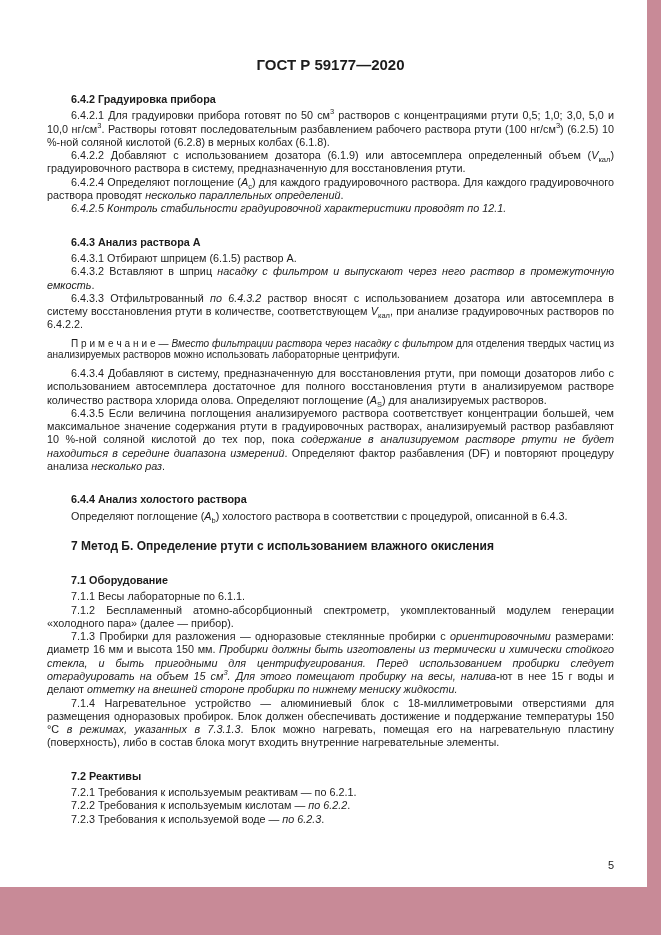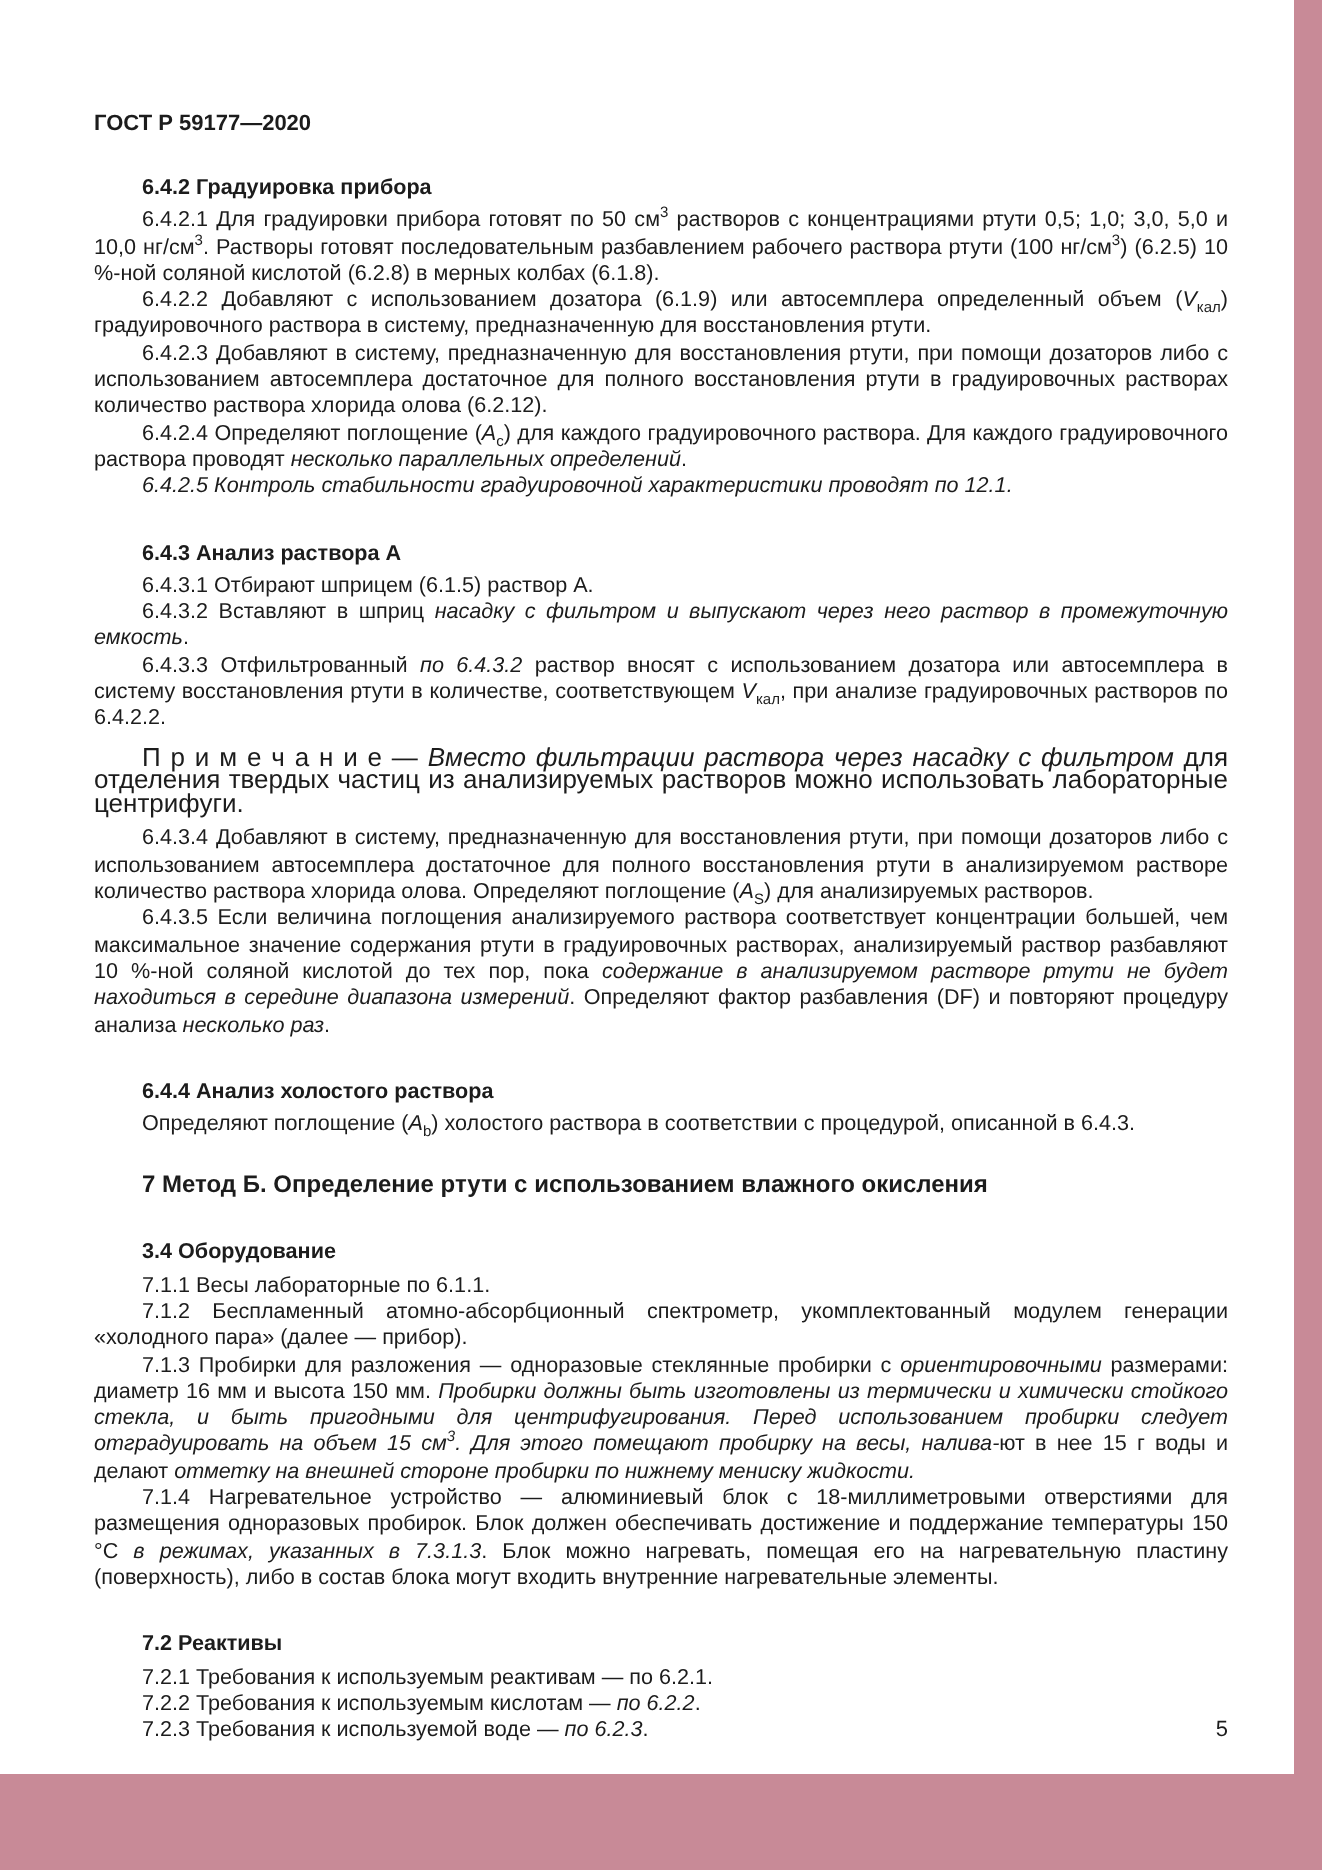--- a/index.html
+++ b/index.html
@@ -11,73 +11,72 @@
   }
   .page{
     position:absolute;top:0;left:0;
     width:647px;height:887px;
     background:#ffffff;color:#1c1c1c;
     box-sizing:border-box;
     padding:56px 33px 0 47px;
     overflow:hidden;
   }
   .doc-header{
-    text-align:left;
+    text-align:center;
     font-weight:bold;
-    font-size:11px;
+    font-size:15px;
     margin-bottom:8px;
   }
   .content{
     font-size:10.8px;
     line-height:13.3px;
     text-align:justify;
   }
   .content .p{margin:0;text-indent:24px;}
   .content .h3{margin:20px 0 3px;text-indent:24px;font-weight:bold;}
   .content .h2{
     margin:16px 0 13px;text-indent:24px;font-weight:bold;
     font-size:12px;line-height:15px;
   }
   .content .note{
     margin:6px 0 6px;text-indent:24px;
-    font-size:13px;line-height:11.6px;
+    font-size:10px;line-height:11.6px;
   }
   .it{font-style:italic;}
   sup{font-size:7.5px;line-height:0;vertical-align:super;}
   sub{font-size:7.5px;line-height:0;vertical-align:sub;}
   .page-number{
     position:absolute;
     right:33px;bottom:16px;
     font-size:11px;
   }
 </style>
 </head>
 <body>
 
 <div class="page">
   <div class="doc-header">ГОСТ Р 59177—2020</div>
 
   <div class="content">
       <div class="h3">6.4.2 Градуировка прибора</div>
       <div class="p">6.4.2.1 Для градуировки прибора готовят по 50 см<sup>3</sup> растворов с концентрациями ртути 0,5; 1,0; 3,0, 5,0 и 10,0 нг/см<sup>3</sup>. Растворы готовят последовательным разбавлением рабочего раствора ртути (100 нг/см<sup>3</sup>) (6.2.5) 10 %-ной соляной кислотой (6.2.8) в мерных колбах (6.1.8).</div>
       <div class="p">6.4.2.2 Добавляют с использованием дозатора (6.1.9) или автосемплера определенный объем (<span class="it">V</span><sub>кал</sub>) градуировочного раствора в систему, предназначенную для восстановления ртути.</div>
-      <div class="p">6.4.2.3 Добавляют в систему, предназначенную для восстановления ртути, при помощи дозаторов либо с использованием автосемплера достаточное для полного восстановления ртути в градуировочных растворах количество раствора хлорида олова (6.2.12).</div>
       <div class="p">6.4.2.4 Определяют поглощение (<span class="it">A</span><sub>с</sub>) для каждого градуировочного раствора. Для каждого градуировочного раствора проводят <span class="it">несколько параллельных определений</span>.</div>
       <div class="p"><span class="it">6.4.2.5 Контроль стабильности градуировочной характеристики проводят по 12.1.</span></div>
       <div class="h3">6.4.3 Анализ раствора А</div>
       <div class="p">6.4.3.1 Отбирают шприцем (6.1.5) раствор А.</div>
       <div class="p">6.4.3.2 Вставляют в шприц <span class="it">насадку с фильтром и выпускают через него раствор в промежуточную емкость</span>.</div>
       <div class="p">6.4.3.3 Отфильтрованный <span class="it">по 6.4.3.2</span> раствор вносят с использованием дозатора или автосемплера в систему восстановления ртути в количестве, соответствующем <span class="it">V</span><sub>кал</sub>, при анализе градуировочных растворов по 6.4.2.2.</div>
       <div class="note">П р и м е ч а н и е — <span class="it">Вместо фильтрации раствора через насадку с фильтром</span> для отделения твердых частиц из анализируемых растворов можно использовать лабораторные центрифуги.</div>
       <div class="p">6.4.3.4 Добавляют в систему, предназначенную для восстановления ртути, при помощи дозаторов либо с использованием автосемплера достаточное для полного восстановления ртути в анализируемом растворе количество раствора хлорида олова. Определяют поглощение (<span class="it">A</span><sub>S</sub>) для анализируемых растворов.</div>
       <div class="p">6.4.3.5 Если величина поглощения анализируемого раствора соответствует концентрации большей, чем максимальное значение содержания ртути в градуировочных растворах, анализируемый раствор разбавляют 10 %-ной соляной кислотой до тех пор, пока <span class="it">содержание в анализируемом растворе ртути не будет находиться в середине диапазона измерений</span>. Определяют фактор разбавления (DF) и повторяют процедуру анализа <span class="it">несколько раз</span>.</div>
       <div class="h3">6.4.4 Анализ холостого раствора</div>
       <div class="p">Определяют поглощение (<span class="it">A</span><sub>b</sub>) холостого раствора в соответствии с процедурой, описанной в 6.4.3.</div>
       <div class="h2">7 Метод Б. Определение ртути с использованием влажного окисления</div>
-      <div class="h3">3.4 Оборудование</div>
+      <div class="h3">7.1 Оборудование</div>
       <div class="p">7.1.1 Весы лабораторные по 6.1.1.</div>
       <div class="p">7.1.2 Беспламенный атомно-абсорбционный спектрометр, укомплектованный модулем генерации «холодного пара» (далее — прибор).</div>
       <div class="p">7.1.3 Пробирки для разложения — одноразовые стеклянные пробирки с <span class="it">ориентировочными</span> размерами: диаметр 16 мм и высота 150 мм. <span class="it">Пробирки должны быть изготовлены из термически и химически стойкого стекла, и быть пригодными для центрифугирования. Перед использованием пробирки следует отградуировать на объем 15 см</span><sup class="it">3</sup><span class="it">. Для этого помещают пробирку на весы, налива-</span><span>ют в нее 15 г воды и делают </span><span class="it">отметку на внешней стороне пробирки по нижнему мениску жидкости.</span></div>
       <div class="p">7.1.4 Нагревательное устройство — алюминиевый блок с 18-миллиметровыми отверстиями для размещения одноразовых пробирок. Блок должен обеспечивать достижение и поддержание температуры 150 °С <span class="it">в режимах, указанных в 7.3.1.3</span>. Блок можно нагревать, помещая его на нагревательную пластину (поверхность), либо в состав блока могут входить внутренние нагревательные элементы.</div>
       <div class="h3">7.2 Реактивы</div>
       <div class="p">7.2.1 Требования к используемым реактивам — по 6.2.1.</div>
       <div class="p">7.2.2 Требования к используемым кислотам — <span class="it">по 6.2.2</span>.</div>
       <div class="p">7.2.3 Требования к используемой воде — <span class="it">по 6.2.3</span>.</div>
     </div>
 

